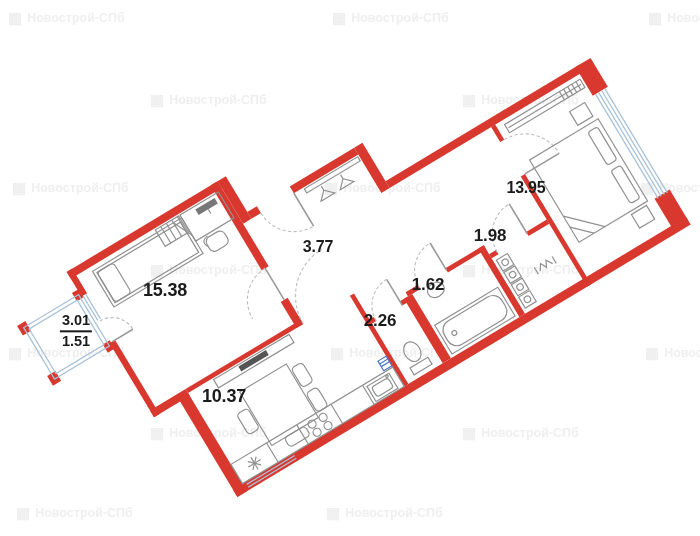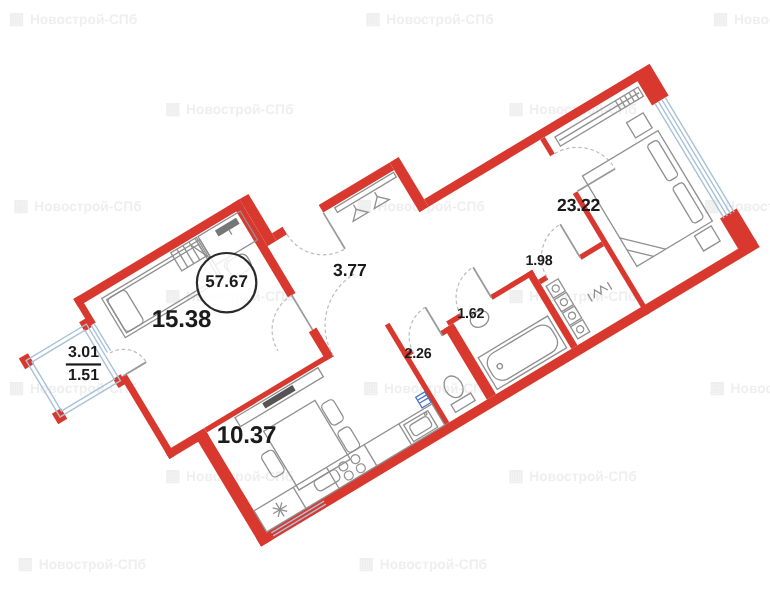--- a/index.html
+++ b/index.html
@@ -7,23 +7,23 @@
          font-family:"Liberation Sans", sans-serif;}
   .wm-layer{position:absolute;inset:0;z-index:1;}
   .wm{position:absolute;display:flex;align-items:center;gap:5px;color:#efefef;
       font-size:12.5px;font-weight:bold;white-space:nowrap;user-select:none;}
   .wm .wm-ico{font-size:15px;line-height:1;}
   svg.plan{position:absolute;inset:0;z-index:2;}
   .wall{fill:#d8382e;}
   .lbl-layer{position:absolute;inset:0;z-index:3;}
   .lbl{position:absolute;transform:translate(-50%,-50%);color:#1b1b1b;font-weight:bold;
        letter-spacing:-0.2px;white-space:nowrap;}
-  .lbl-big{font-size:22px;}
+  .lbl-big{font-size:18px;}
   .lbl-mid{font-size:16px;}
-  .lbl-sm{font-size:13px;}
+  .lbl-sm{font-size:17px;}
   .total-circle{position:absolute;width:52px;height:52px;border:2.5px solid #2a2a2a;
        border-radius:50%;background:rgba(255,255,255,0.85);display:flex;align-items:center;
        justify-content:center;font-size:15.5px;font-weight:bold;color:#1b1b1b;
        transform:translate(-50%,-50%);}
   .fraction{position:absolute;transform:translate(-50%,-50%);text-align:center;
        font-weight:bold;color:#1b1b1b;font-size:14.5px;line-height:1.15;}
   .fraction .num{border-bottom:2px solid #1b1b1b;padding:0 2px 1px 2px;}
   .fraction .den{padding-top:1px;}
 </style>
 </head>
@@ -292,28 +292,25 @@
           <line x1="560" y1="276" x2="582" y2="298"></line>
         </g>
       </g>
     </g>
   </svg>
 
   <div class="lbl-layer">
     <div class="lbl lbl-big" style="left:165px;top:290px">15.38</div>
     <div class="lbl lbl-mid" style="left:318px;top:247px">3.77</div>
     <div class="lbl lbl-big" style="left:224px;top:396px">10.37</div>
-    <div class="lbl lbl-mid" style="left:526px;top:188px">23.22</div>
+    <div class="lbl lbl-mid" style="left:526px;top:188px">13.95</div>
     <div class="lbl lbl-sm" style="left:490px;top:236px">1.98</div>
     <div class="lbl lbl-sm" style="left:428px;top:285px">1.62</div>
     <div class="lbl lbl-sm" style="left:380px;top:321px">2.26</div>
 
-    <div class="total-circle" style="left:206px;top:257px">
-      <span>57.67</span>
-    </div>
 
     <div class="fraction" style="left:76px;top:331px">
       <div class="num">3.01</div>
       <div class="den">1.51</div>
     </div>
   </div>
 
 </div>
 
 </body></html>

